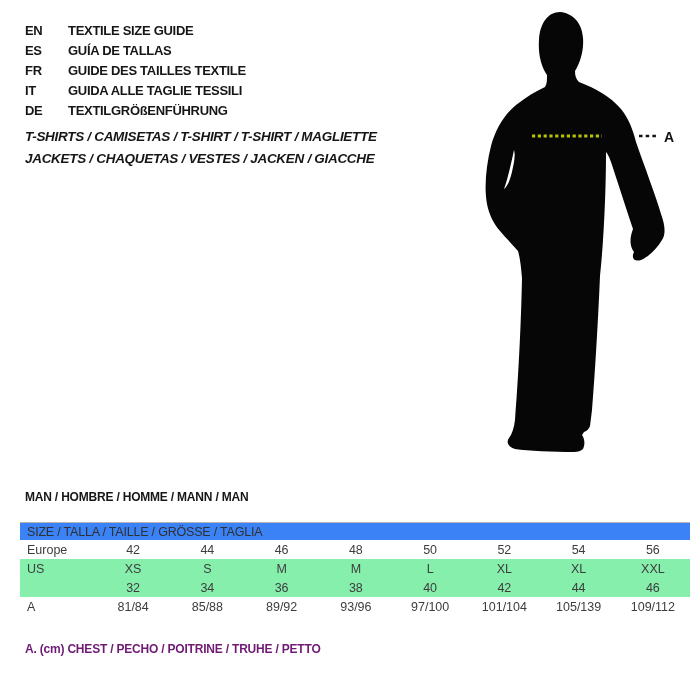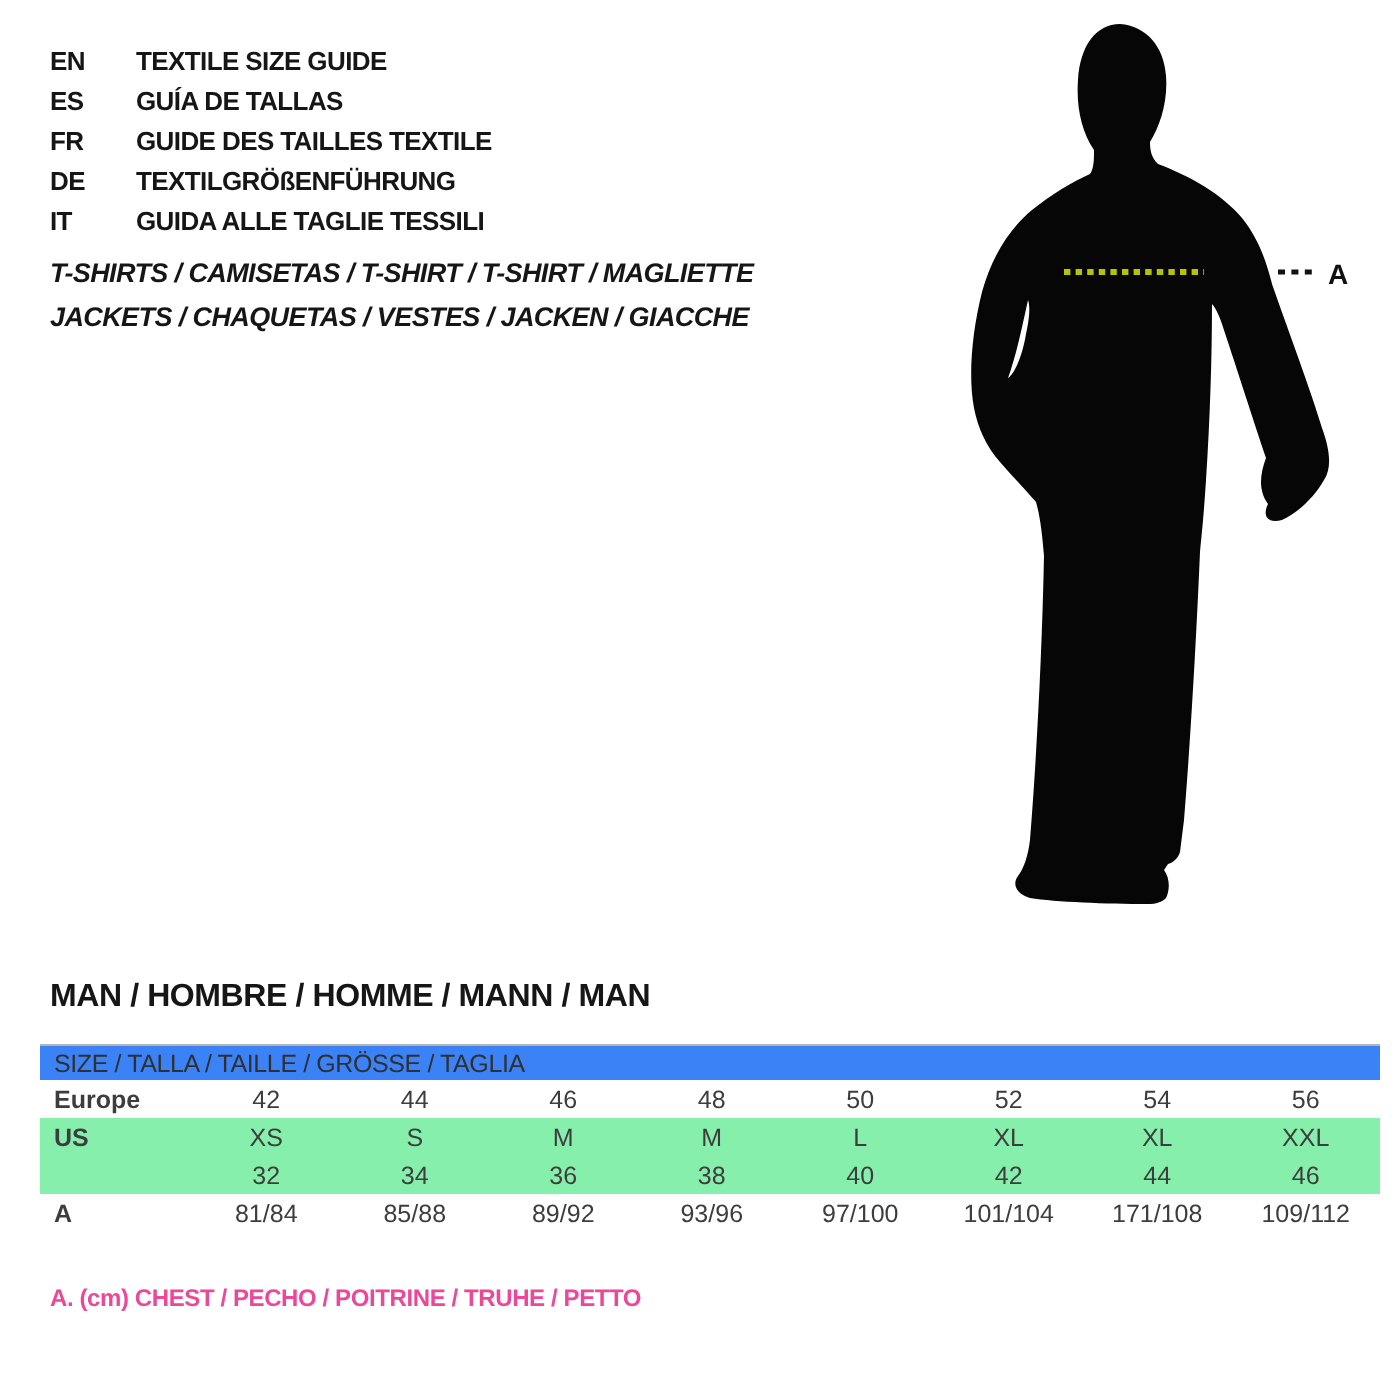--- a/index.html
+++ b/index.html
@@ -57,21 +57,21 @@
     font-size: 14px;
     font-weight: bold;
     fill: #111;
   }
 
   
   .gender {
     position: absolute;
     left: 25px;
     top: 490px;
-    font-size: 16px;
+    font-size: 12px;
     font-weight: bold;
     letter-spacing: -0.2px;
     color: #161616;
   }
 
   
   .size-table {
     position: absolute;
     left: 20px;
     top: 522px;
@@ -91,32 +91,32 @@
   }
   .trow {
     display: grid;
     grid-template-columns: 76px repeat(8, 1fr);
     height: 19px;
     align-items: center;
     font-size: 12.5px;
     color: #3d3d3d;
   }
   .trow.shaded { background: #86efac; }
-  .tlabel { padding-left: 7px; text-align: left; font-weight: bold; }
+  .tlabel { padding-left: 7px; text-align: left; }
   .tcell { text-align: center; }
 
   
   .footnote {
     position: absolute;
     left: 25px;
     top: 642px;
     font-size: 12px;
     font-weight: bold;
     letter-spacing: -0.2px;
-    color: #ec4899;
+    color: #701a75;
   }
 </style>
 </head>
 <body>
 
 <div class="canvas">
 
   <div class="lang-list">
     <div class="lang-row">
       <span class="lang-code">EN</span>
@@ -124,26 +124,26 @@
     </div>
     <div class="lang-row">
       <span class="lang-code">ES</span>
       <span class="lang-label">GUÍA DE TALLAS</span>
     </div>
     <div class="lang-row">
       <span class="lang-code">FR</span>
       <span class="lang-label">GUIDE DES TAILLES TEXTILE</span>
     </div>
     <div class="lang-row">
+      <span class="lang-code">IT</span>
+      <span class="lang-label">GUIDA ALLE TAGLIE TESSILI</span>
+    </div>
+    <div class="lang-row">
       <span class="lang-code">DE</span>
       <span class="lang-label">TEXTILGRÖßENFÜHRUNG</span>
-    </div>
-    <div class="lang-row">
-      <span class="lang-code">IT</span>
-      <span class="lang-label">GUIDA ALLE TAGLIE TESSILI</span>
     </div>
   </div>
 
   <div class="categories">
     <div>T-SHIRTS / CAMISETAS / T-SHIRT / T-SHIRT / MAGLIETTE</div>
     <div>JACKETS / CHAQUETAS / VESTES / JACKEN / GIACCHE</div>
   </div>
 
   <div class="figure">
     <svg viewBox="0 0 210 448" xmlns="http://www.w3.org/2000/svg">
@@ -236,20 +236,20 @@
     </div>
 
     <div class="trow">
       <div class="tlabel">A</div>
       <div class="tcell">81/84</div>
       <div class="tcell">85/88</div>
       <div class="tcell">89/92</div>
       <div class="tcell">93/96</div>
       <div class="tcell">97/100</div>
       <div class="tcell">101/104</div>
-      <div class="tcell">171/108</div>
+      <div class="tcell">105/139</div>
       <div class="tcell">109/112</div>
     </div>
   </div>
 
   <div class="footnote">A. (cm) CHEST / PECHO / POITRINE / TRUHE / PETTO</div>
 
 </div>
 
 </body></html>

